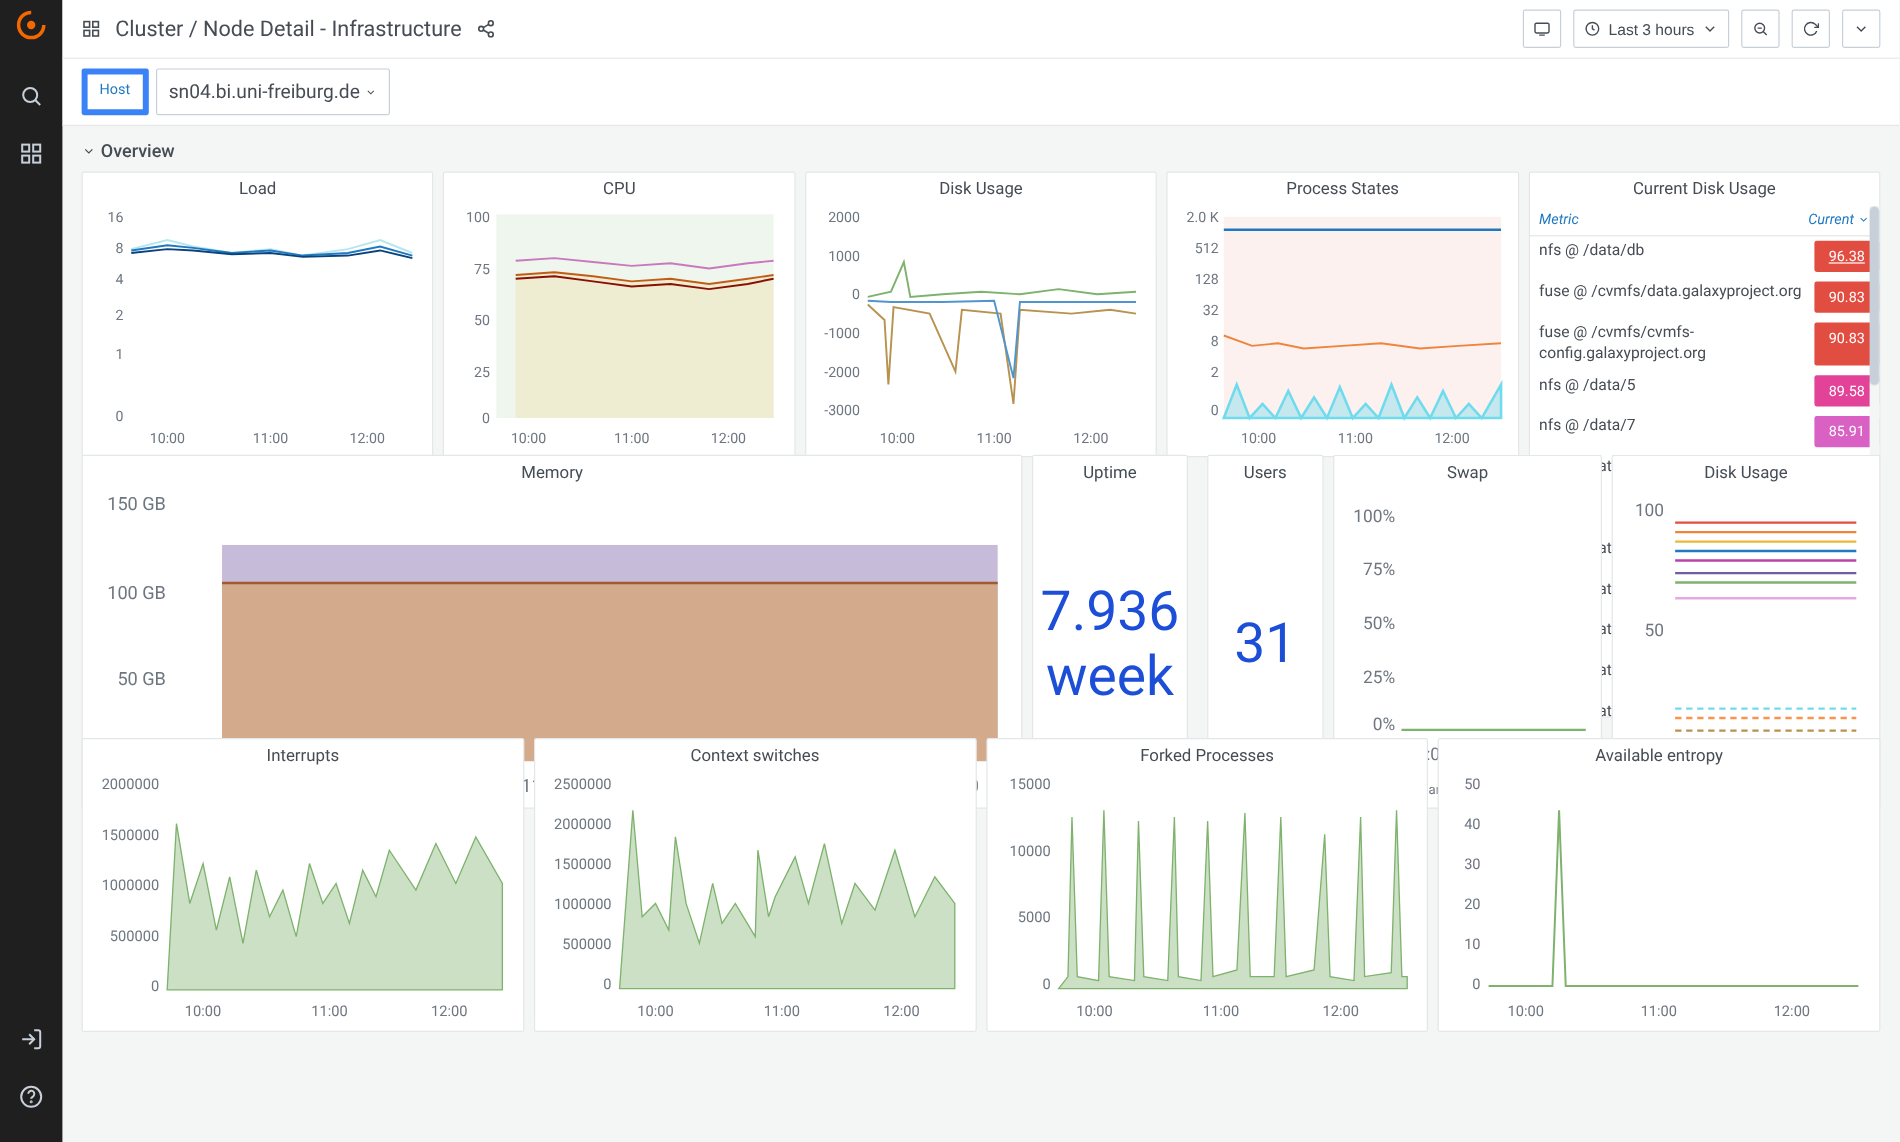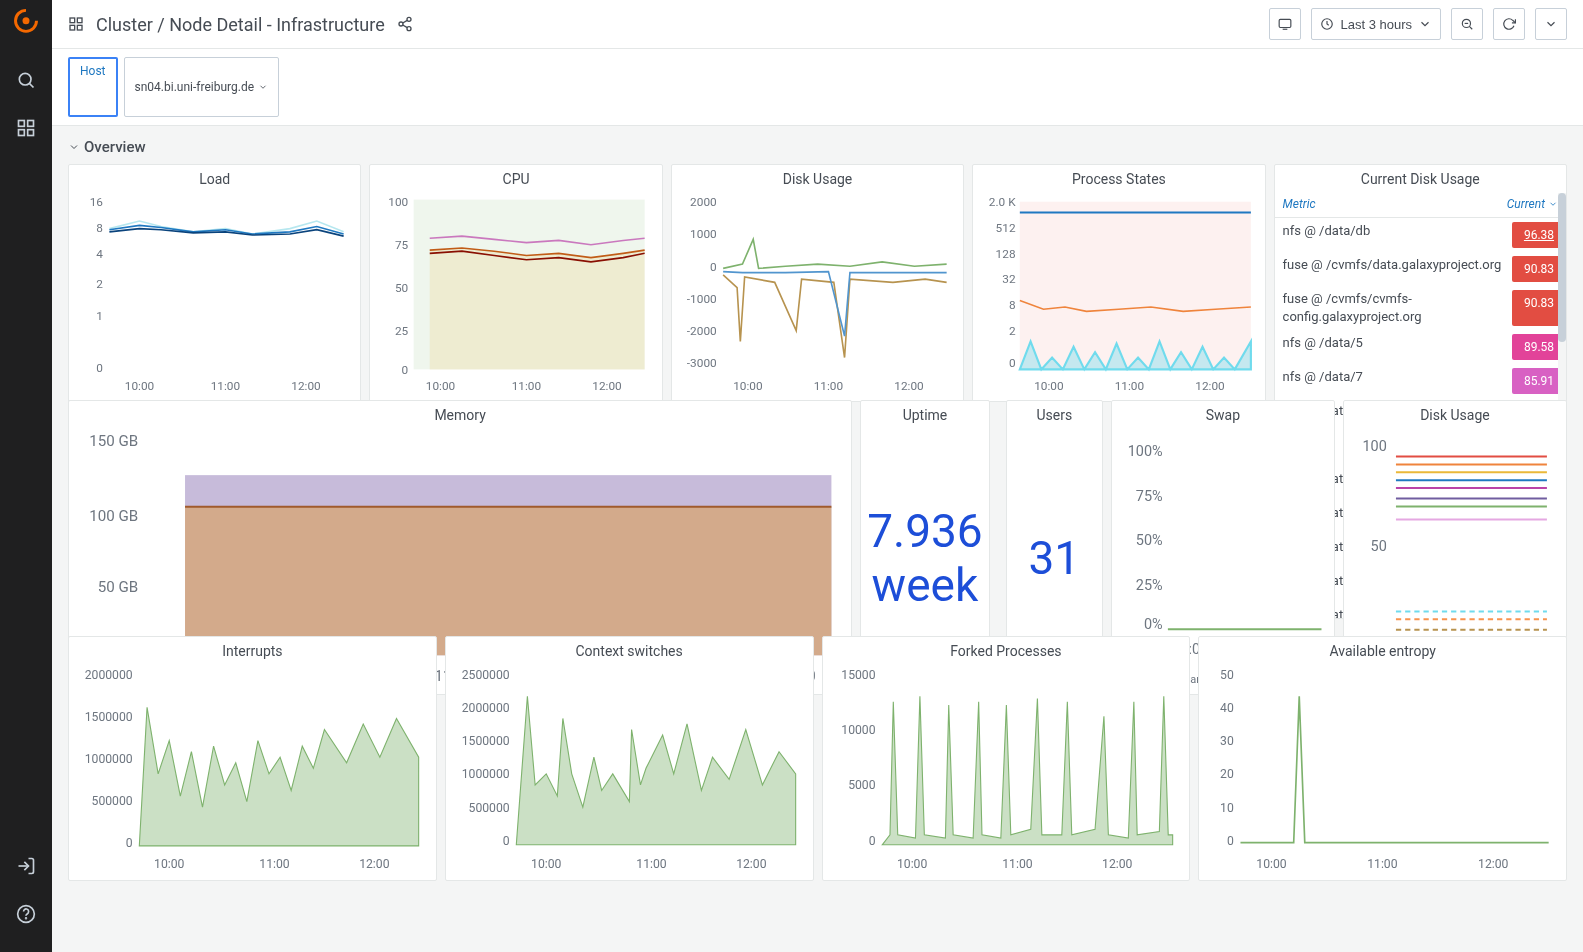--- a/index.html
+++ b/index.html
@@ -10,22 +10,22 @@
 .sidebar-spacer { flex: 1; }
 .main { flex: 1; display: flex; flex-direction: column; height: 100vh; overflow: hidden; }
 .topbar { display: flex; align-items: center; padding: 8px 16px; background: #fff; border-bottom: 1px solid #e4e7e7; }
 .topbar-left { display: flex; align-items: center; gap: 12px; }
 .topbar-icon { width: 16px; height: 16px; color: #464c54; }
 .topbar-title { font-size: 18px; font-weight: 400; color: #464c54; }
 .topbar-right { margin-left: auto; display: flex; gap: 10px; align-items: flex-end; }
 .topbar-btn { border: 1px solid #c7d0d9; background: #fff; border-radius: 2px; padding: 5px 8px; display: flex; align-items: center; gap: 6px; cursor: pointer; color: #464c54; font-size: 13px; height: 32px; }
 .topbar-btn .ic { width: 14px; height: 14px; }
 .varrow { padding: 8px 16px; display: flex; gap: 6px; background: #fff; border-bottom: 1px solid #e4e7e7; }
-.varlabel { border: 2px solid #3b82f6; border-radius: 2px; padding: 5px 10px; color: #1f78c1; font-size: 12px; background: #fff; }
-.varselect { border: 1px solid #c7d0d9; border-radius: 2px; padding: 22px 10px; color: #464c54; font-size: 12px; background: #fff; display: flex; align-items: center; gap: 4px; cursor: pointer; }
+.varlabel { border: 5px solid #3b82f6; border-radius: 2px; padding: 5px 10px; color: #1f78c1; font-size: 12px; background: #fff; }
+.varselect { border: 1px solid #c7d0d9; border-radius: 2px; padding: 9px 10px; color: #464c54; font-size: 16px; background: #fff; display: flex; align-items: center; gap: 4px; cursor: pointer; }
 .content { flex: 1; overflow-y: auto; padding: 8px 16px 16px; }
 .section-title { font-size: 15px; font-weight: 500; color: #464c54; margin: 4px 0 8px; display: flex; align-items: center; gap: 4px; cursor: pointer; }
 .grid { display: grid; gap: 8px; }
 .row1 { grid-template-columns: repeat(4, 1fr) 1fr; }
 .row2 { grid-template-columns: 2.1fr 0.65fr 0.6fr 0.6fr; }
 .row3 { grid-template-columns: repeat(4, 1fr); }
 .panel { background: #fff; border: 1px solid #e4e7e7; border-radius: 2px; padding: 6px; display: flex; flex-direction: column; position: relative; }
 .panel-title { text-align: center; font-size: 14px; font-weight: 400; color: #464c54; margin-bottom: 4px; }
 .panel-body { flex: 1; position: relative; min-height: 0; }
 svg.plot { width: 100%; height: 100%; display: block; }

